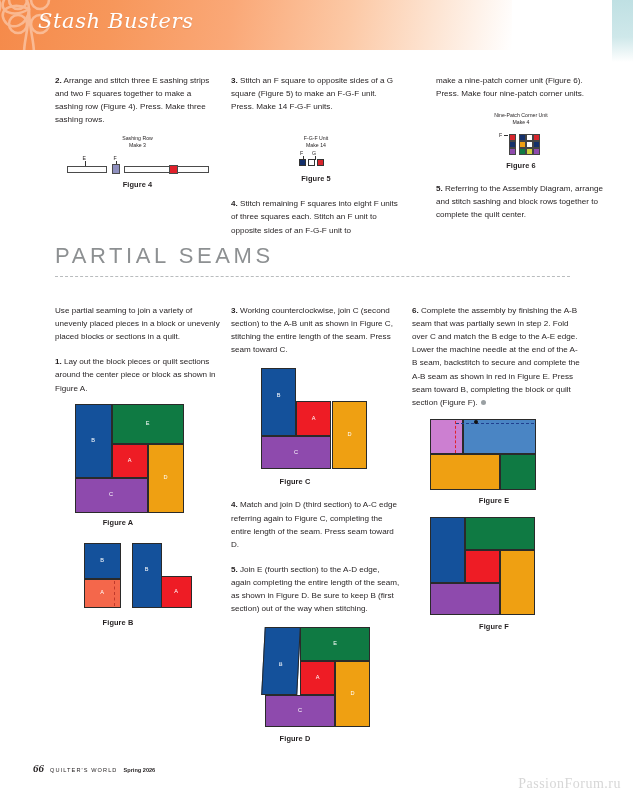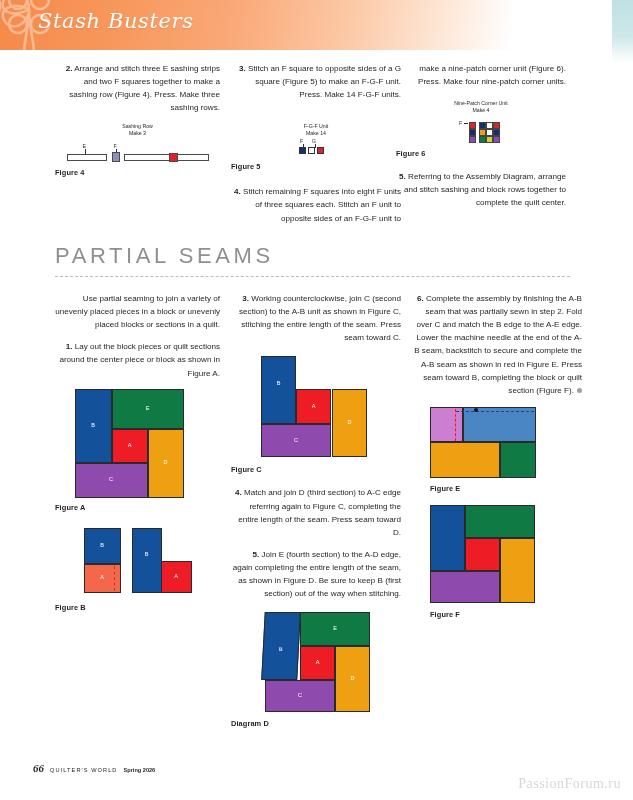--- a/index.html
+++ b/index.html
@@ -31,25 +31,25 @@
     color:#ffffff;
     text-shadow:0 1px 1px rgba(180,90,40,.25);
   }
   .edge-strip {
     position:absolute; right:0; top:0; width:21px; height:62px;
     background:linear-gradient(180deg,#bfe0e3 0%,#cfe8ea 60%,#ffffff 100%);
   }
 
   
   .col { position:absolute; font-size:8.1px; line-height:1.62; color:#231f20; }
-  .col p { margin:0 0 9px 0;text-align:right; }
+  .col p { margin:12px 0 9px 0; }
   .col p b, .step-num { font-weight:bold; }
 
   .fig-caption {
-    text-align:left; font-size:7.4px; font-weight:bold; color:#231f20;
+    text-align:center; font-size:7.4px; font-weight:bold; color:#231f20;
     margin-top:4px; letter-spacing:.1px;
   }
   .fig-label {
     text-align:center; font-size:5.2px; color:#231f20; line-height:1.35;
   }
   .figure-block { margin:6px 0 10px 0; }
 
   
   .section-head {
     position:absolute; left:55px; top:243px; width:515px;
@@ -161,21 +161,21 @@
       <div class="fgf-sq" style="left:27px;top:10px;width:7px;height:7px;background:#d8252c;"></div>
     </div>
     <div class="fig-caption">Figure 5</div>
   </div>
 
   <p style="margin-top:12px;">
     <b>4.</b><span> Stitch remaining F squares into eight F units of three squares each. Stitch an F unit to opposite sides of an F-G-F unit to</span>
   </p>
 </div>
 
-<div class="col" style="left:396px; top:62px; width:170px;">
+<div class="col" style="left:436px; top:62px; width:170px;">
   <p>make a nine-patch corner unit (Figure 6). Press. Make four nine-patch corner units.</p>
 
   <div class="figure-block" style="margin-top:12px;">
     <div class="fig-label">Nine-Patch Corner Unit</div>
     <div class="fig-label">Make 4</div>
     <div class="diagram" style="width:80px;height:30px;">
       <div class="ltr" style="left:18px;top:5px;">F</div>
       <div class="tick" style="left:23px;top:8.5px;height:3px;width:4px;height:0.7px;"></div>
 
       <div class="np-cell" style="left:28px;top:8px;width:7px;height:7px;background:#d8252c;"></div>
@@ -297,21 +297,21 @@
       <div class="patch" style="left:48px;top:36px;width:35px;height:34px;background:#ee1c25;">
         <span>A</span>
       </div>
       <div class="patch" style="left:83px;top:36px;width:35px;height:66px;background:#efa012;">
         <span>D</span>
       </div>
       <div class="patch" style="left:13px;top:70px;width:70px;height:32px;background:#8e4aad;">
         <span>C</span>
       </div>
     </div>
-    <div class="fig-caption" style="width:128px;">Diagram D</div>
+    <div class="fig-caption" style="width:128px;">Figure D</div>
   </div>
 </div>
 
 <div class="col" style="left:412px; top:292px; width:170px;">
   <p>
     <b>6.</b><span> Complete the assembly by finishing the A-B seam that was partially sewn in step 2. Fold over C and match the B edge to the A-E edge. Lower the machine needle at the end of the A-B seam, backstitch to secure and complete the A-B seam as shown in red in Figure E. Press seam toward B, completing the block or quilt section (Figure F).</span><span class="bullet-dot"></span>
   </p>
 
   <div class="figure-block" style="margin-top:10px;">
     <div class="diagram" style="width:128px;height:72px;margin-left:18px;">

